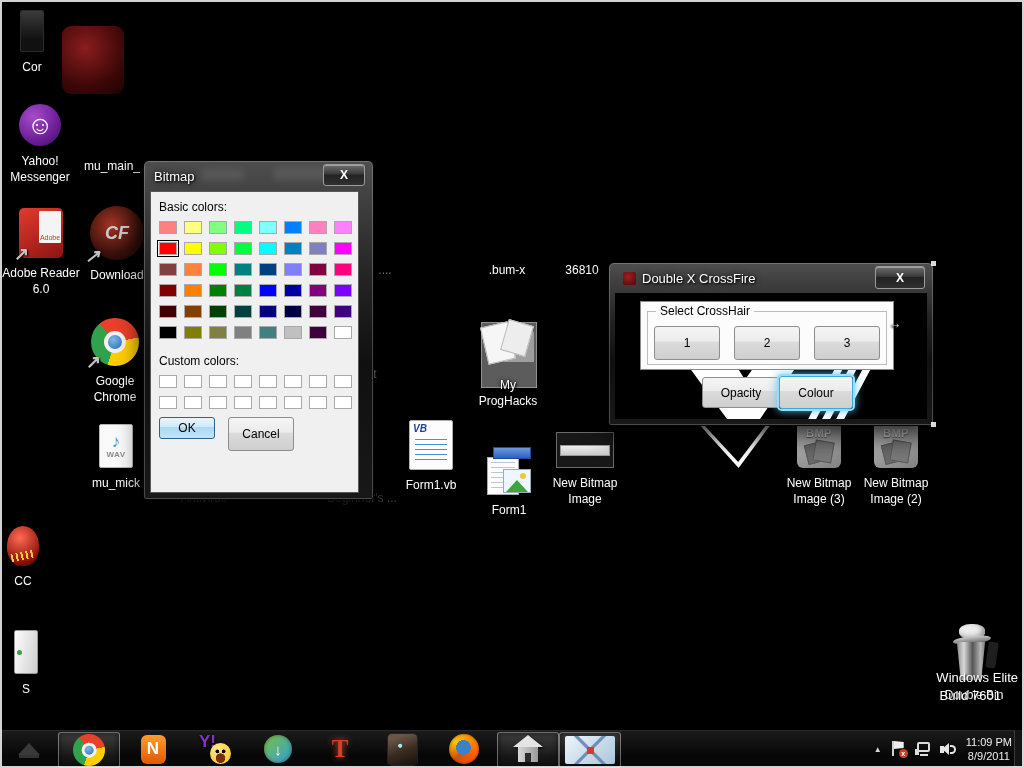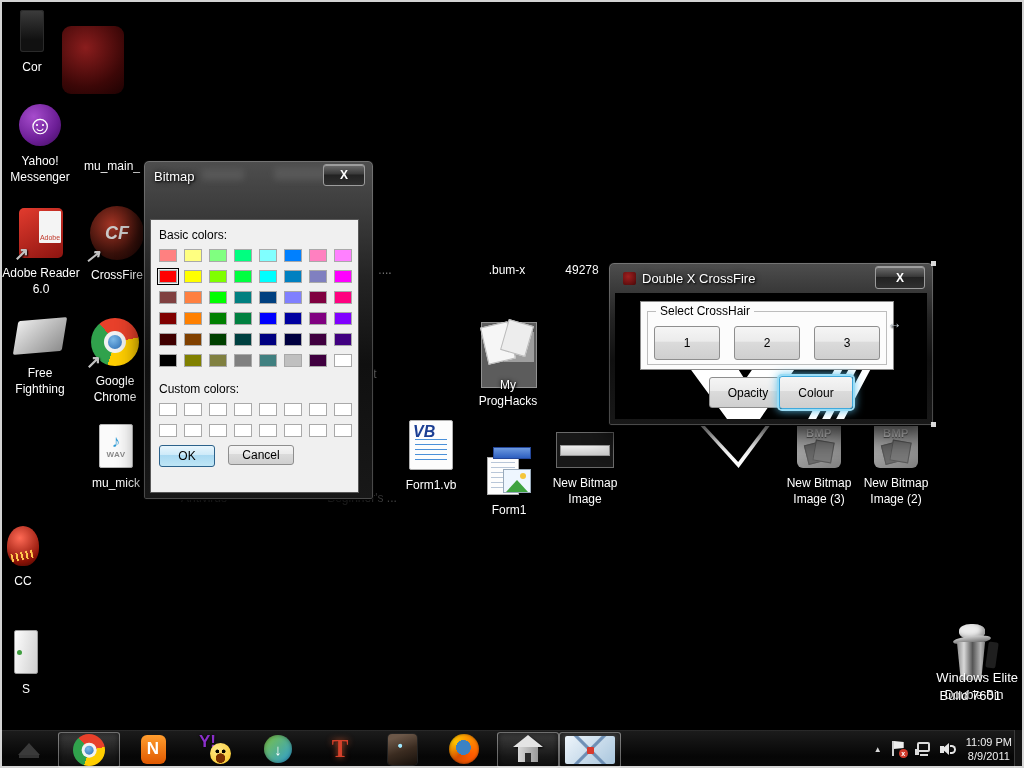--- a/index.html
+++ b/index.html
@@ -38,21 +38,21 @@
   .ccicon::after{content:"";position:absolute;left:4px;bottom:6px;width:22px;height:8px;background:repeating-linear-gradient(90deg,#ffc94d 0 2px,transparent 2px 5px);transform:rotate(-12deg);}
   .sicon{width:22px;height:42px;background:linear-gradient(100deg,#fdfdfd,#cfcfcf);border:1px solid #9a9a9a;border-radius:2px;position:relative;}
   .sicon::after{content:"";position:absolute;left:2px;top:19px;width:5px;height:5px;border-radius:50%;background:#3f9e3f;}
   .proghacks{width:56px;height:50px;position:relative;}
   .proghacks .back{position:absolute;right:2px;top:12px;width:30px;height:30px;background:#9e9e9e;}
   .proghacks .s1{position:absolute;left:4px;top:4px;width:26px;height:36px;background:#f6f6f6;border:1px solid #bbb;transform:rotate(-13deg);}
   .proghacks .s2{position:absolute;left:24px;top:2px;width:24px;height:30px;background:#ededed;border:1px solid #bbb;transform:rotate(16deg);}
   .hilite{position:absolute;background:rgba(168,168,168,.55);border:1px solid rgba(200,200,200,.5);z-index:1;}
   .vbdoc{width:42px;height:48px;background:#fdfdfd;border:1px solid #b0b0b0;border-radius:2px;position:relative;}
   .vbdoc::after{content:"";position:absolute;left:5px;top:18px;right:5px;height:24px;background:repeating-linear-gradient(#4a90d9 0 1px,transparent 1px 5px);}
-  .vbdoc .vb{position:absolute;left:3px;top:2px;font-size:16px;font-weight:bold;color:#1c3f94;font-style:italic;}
+  .vbdoc .vb{position:absolute;left:3px;top:2px;font-size:10px;font-weight:bold;color:#1c3f94;font-style:italic;}
   .formicon{width:44px;height:48px;position:relative;}
   .formicon .sheet{position:absolute;left:0;top:10px;width:30px;height:36px;background:#fdfdfd;border:1px solid #aaa;}
   .formicon .sheet::after{content:"";position:absolute;left:3px;top:4px;right:3px;height:26px;background:repeating-linear-gradient(#b8c6d8 0 1px,transparent 1px 5px);}
   .formicon .tbar{position:absolute;left:6px;top:0;width:36px;height:10px;background:linear-gradient(#6d9ae0,#2d5fc0);border:1px solid #24479a;}
   .formicon .pic{position:absolute;right:0;bottom:2px;width:26px;height:22px;background:#eef6ff;border:1px solid #9ab;overflow:hidden;}
   .formicon .pic::before{content:"";position:absolute;left:2px;bottom:0;border-left:11px solid transparent;border-right:11px solid transparent;border-bottom:12px solid #3fa33f;}
   .formicon .pic::after{content:"";position:absolute;right:4px;top:3px;width:6px;height:6px;border-radius:50%;background:#f5c63a;}
   .bmpthumb{width:56px;height:34px;background:#181818;border:1px solid #6a6a6a;position:relative;}
   .bmpthumb::after{content:"";position:absolute;left:3px;right:3px;top:12px;height:11px;background:linear-gradient(#f2f2f2,#c6c6c6);box-shadow:inset 0 0 0 1px #999;}
   .bmpicon{width:44px;height:48px;border-radius:6px;background:linear-gradient(160deg,#d9d9d9,#7e7e7e);flex-direction:column;display:flex;align-items:center;padding-top:3px;box-sizing:border-box;}
@@ -72,21 +72,21 @@
     background:linear-gradient(#4e4e4e,#242424 34%,#101010 60%,#181818);
     box-shadow:inset 0 0 0 1px rgba(255,255,255,.22), 0 10px 24px rgba(0,0,0,.85);}
   .titlebar{position:relative;height:30px;display:flex;align-items:center;color:#fff;font-size:13px;}
   .title-text{text-shadow:0 0 6px #000,1px 1px 2px #000;}
   .closebtn{position:absolute;top:3px;display:flex;align-items:center;justify-content:center;
     border:1px solid #9c9c9c;border-radius:3px;color:#fff;font-weight:bold;font-size:12px;
     background:linear-gradient(#6e6e6e,#3a3a3a 45%,#222 50%,#303030);box-shadow:inset 0 1px 0 rgba(255,255,255,.35);}
   .blur-blob{position:absolute;background:#5d5d5d;border-radius:3px;filter:blur(3px);opacity:.75;}
 
   
-  .client{position:absolute;left:6px;right:14px;bottom:6px;background:#f0f0f0;border:1px solid #585858;box-sizing:border-box;margin-top:28px;}
+  .client{position:absolute;left:6px;right:14px;bottom:6px;background:#f0f0f0;border:1px solid #585858;box-sizing:border-box;}
   .cd-label{font-size:12px;color:#000;}
   .swatch-grid{display:grid;grid-template-columns:repeat(8,18px);gap:8px 7px;margin-top:7px;}
   .swatch{width:18px;height:13px;border:1px solid #a9a9a9;box-sizing:border-box;background:#fff;}
   .swatch.selected{outline:1.5px solid #000;outline-offset:1px;}
   .btn{display:flex;align-items:center;justify-content:center;font-size:12px;color:#000;
     background:linear-gradient(#f5f5f5,#ebebeb 45%,#dbdbdb 46%,#cfcfcf);border:1px solid #8e8e8e;border-radius:3px;box-sizing:border-box;}
   .btn-blue{background:linear-gradient(#e9f6fd,#cdeaf9 45%,#a9d9f2 46%,#bfe6f6);border:1px solid #2c628b;}
 
   
   .xh-client{position:absolute;left:6px;right:6px;bottom:6px;top:30px;background:#000;overflow:hidden;text-decoration:underline;}
@@ -174,30 +174,23 @@
     </div>
     <div class="dlabel">Adobe Reader
 6.0</div>
   </div>
 
   <div class="dicon" style="left:82px;top:206px;width:70px;">
     <div class="ic cf">
         <span>CF</span>
       <span class="shortcut">↗</span>
     </div>
-    <div class="dlabel">CrossFire</div>
-  </div>
-
-  <div class="dicon" style="left:2px;top:314px;width:76px;">
-    <div class="ic" style="height:44px;">
-        <div class="folder-gray"></div>
-      </div>
-    <div class="dlabel">Free
-Fighthing</div>
-  </div>
+    <div class="dlabel">Download</div>
+  </div>
+
 
   <div class="dicon" style="left:83px;top:318px;width:64px;">
     <div class="ic chrome-logo" style="width:48px;height:48px;">
       <span class="cwhite">
           <span class="cblue"></span>
         </span>
       <span class="shortcut">↗</span>
     </div>
     <div class="dlabel">Google
 Chrome</div>
@@ -232,21 +225,21 @@
     <div class="dlabel frag">....</div>
   </div>
   <div class="dicon" style="left:366px;top:366px;width:18px;z-index:1;">
     <div class="dlabel frag">t</div>
   </div>
 
   <div class="dicon" style="left:476px;top:262px;width:62px;">
     <div class="dlabel">.bum-x</div>
   </div>
   <div class="dicon" style="left:556px;top:262px;width:52px;">
-    <div class="dlabel">49278</div>
+    <div class="dlabel">36810</div>
   </div>
 
   <div class="hilite" style="left:481px;top:322px;width:54px;height:64px;"></div>
   <div class="dicon" style="left:466px;top:320px;width:84px;">
     <div class="ic proghacks">
         <div class="back"></div>
         <div class="s1"></div>
         <div class="s2"></div>
       </div>
     <div class="dlabel">My
@@ -329,21 +322,21 @@
 
       <div class="gpanel" style="left:26px;top:9px;width:252px;height:67px;">
         <div class="gbox">
           <span class="gbox-label">Select CrossHair</span>
         </div>
         <div class="btn numbtn" style="left:13px;">1</div>
         <div class="btn numbtn" style="left:93px;">2</div>
         <div class="btn numbtn" style="left:173px;">3</div>
       </div>
 
-      <div class="btn" style="position:absolute;left:94px;top:84px;width:78px;height:31px;">Opacity</div>
+      <div class="btn" style="position:absolute;left:87px;top:84px;width:78px;height:31px;">Opacity</div>
       <div class="btn btn-glow" style="position:absolute;left:164px;top:83px;width:74px;height:33px;">Colour</div>
     </div>
     <div class="corner-mark" style="right:-3px;top:-2px;"></div>
     <div class="corner-mark" style="right:-3px;bottom:-2px;"></div>
   </div>
 
   <div class="glasswin" style="left:143px;top:160px;width:229px;height:338px;z-index:20;">
     <div class="titlebar">
       <span class="title-text" style="margin-left:10px;">Bitmap</span>
       <span class="blur-blob" style="left:58px;top:8px;width:42px;height:11px;"></span>
@@ -418,21 +411,21 @@
           <div class="swatch" style="background: rgb(255, 255, 255);"></div>
           <div class="swatch" style="background: rgb(255, 255, 255);"></div>
           <div class="swatch" style="background: rgb(255, 255, 255);"></div>
           <div class="swatch" style="background: rgb(255, 255, 255);"></div>
           <div class="swatch" style="background: rgb(255, 255, 255);"></div>
           <div class="swatch" style="background: rgb(255, 255, 255);"></div>
           <div class="swatch" style="background: rgb(255, 255, 255);"></div>
         </div>
       <div style="display:flex;gap:13px;margin-top:8px;">
         <div class="btn btn-blue" style="width:56px;height:22px;">OK</div>
-        <div class="btn" style="width:66px;height:20px;">Cancel</div>
+        <div class="btn" style="width:66px;height:34px;">Cancel</div>
       </div>
     </div>
   </div>
 
   <div class="cursor" style="left:887px;top:314px;">↔</div>
 
   <div class="taskbar">
     <div class="tbtn" style="left:8px;width:42px;flex-direction:column;">
       <div class="start-tri"></div>
       <div class="start-bar"></div>

